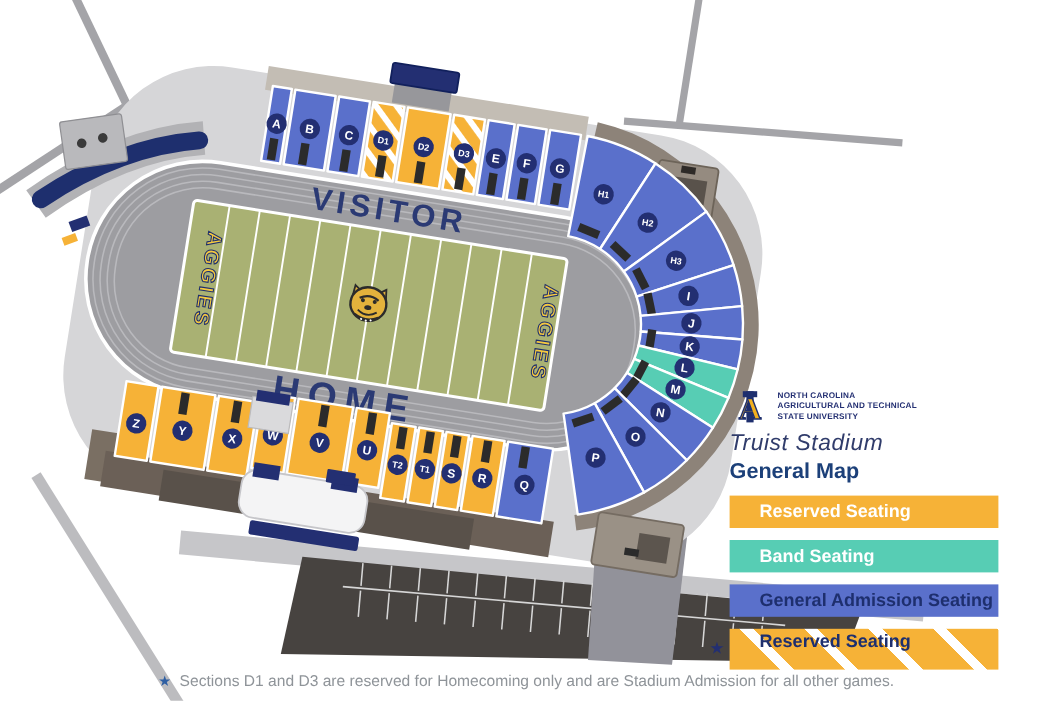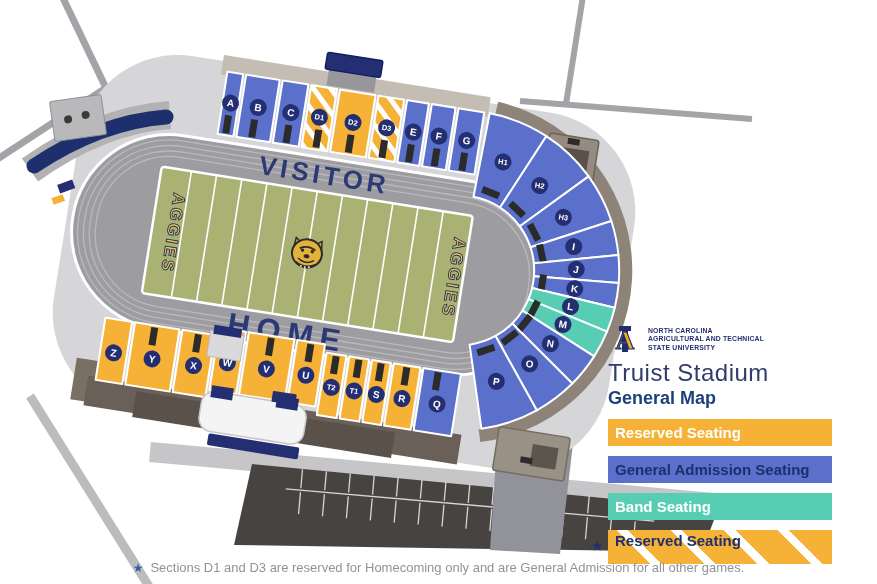--- a/index.html
+++ b/index.html
@@ -6,24 +6,24 @@
   body{width:877px;height:584px;position:relative;overflow:hidden;
        font-family:"Liberation Sans", sans-serif;}
   .canvas{position:absolute;inset:0;}
   svg text{user-select:none;}
 
   
   .panel{position:absolute;left:596px;top:322px;width:252px;}
   .logo-row{display:flex;align-items:flex-start;gap:6px;margin-left:12px;}
   .uni-text{color:var(--navy,#1E2F6E);font-weight:bold;font-size:6.8px;
             line-height:1.25;letter-spacing:.2px;text-transform:uppercase;padding-top:5px;}
-  .stadium-name{margin:5px 0 0 12px;font-size:24px;color:var(--title-dark,#303C6B);letter-spacing:.5px;}
+  .stadium-name{margin:5px 0 0 12px;font-size:19px;color:var(--title-dark,#303C6B);letter-spacing:.5px;font-style:italic;}
   .map-title{margin:1px 0 0 12px;font-size:18px;font-weight:bold;color:var(--title-blue,#1C4079);}
   .legend{margin:10px 0 0 12px;width:224px;}
-  .bar{position:relative;height:27px;margin-bottom:10px;padding-left:7px;
+  .bar{position:relative;height:27px;margin-bottom:10px;padding-left:25px;
        font-size:15px;font-weight:bold;line-height:27px;box-sizing:border-box;}
   .bar.homecoming{height:34px;line-height:1.1;padding-top:3px;}
   .bar .sub{font-size:12.5px;font-style:italic;margin-top:-1px;}
   .bar .star{position:absolute;left:-16px;top:10px;font-size:12px;line-height:1;color:var(--navy,#1E2F6E);}
 
   
   .footnote{position:absolute;left:0;right:0;bottom:9px;text-align:center;
             font-size:13px;color:var(--note-gray,#8F9499);}
   .footnote .fstar{color:#2E5FA3;margin-right:7px;font-size:12px;}
 </style>
@@ -348,31 +348,31 @@
       <div>Agricultural and Technical</div>
       <div>State University</div>
     </div>
   </div>
   <div class="stadium-name">Truist Stadium</div>
   <div class="map-title">General Map</div>
   <div class="legend" id="legend">
         <div class="bar" style="color: rgb(255, 255, 255); background: rgb(246, 178, 55);">
           <div>Reserved Seating</div>
         </div>
+        <div class="bar" style="color: rgb(255, 255, 255); background: rgb(87, 205, 180);">
+          <div>Band Seating</div>
+        </div>
         <div class="bar" style="color: rgb(30, 47, 110); background: rgb(90, 112, 203);">
           <div>General Admission Seating</div>
-        </div>
-        <div class="bar" style="color: rgb(255, 255, 255); background: rgb(87, 205, 180);">
-          <div>Band Seating</div>
         </div>
         <div class="bar homecoming" style="color: rgb(30, 47, 110); background: repeating-linear-gradient(45deg, rgb(246, 178, 55) 0px, rgb(246, 178, 55) 30px, rgb(255, 255, 255) 30px, rgb(255, 255, 255) 38px);">
           <span class="star">★</span>
           <div>Reserved Seating</div>
         </div>
       </div>
 </aside>
 
 
 <div class="footnote">
-  <span class="fstar">★</span><span>Sections D1 and D3 are reserved for Homecoming only and are General Admission for all other games.</span>
+  <span class="fstar">★</span><span>Sections D1 and D3 are reserved for Homecoming only and are Stadium Admission for all other games.</span>
 </div>
 
 </div>
 
 </body></html>

